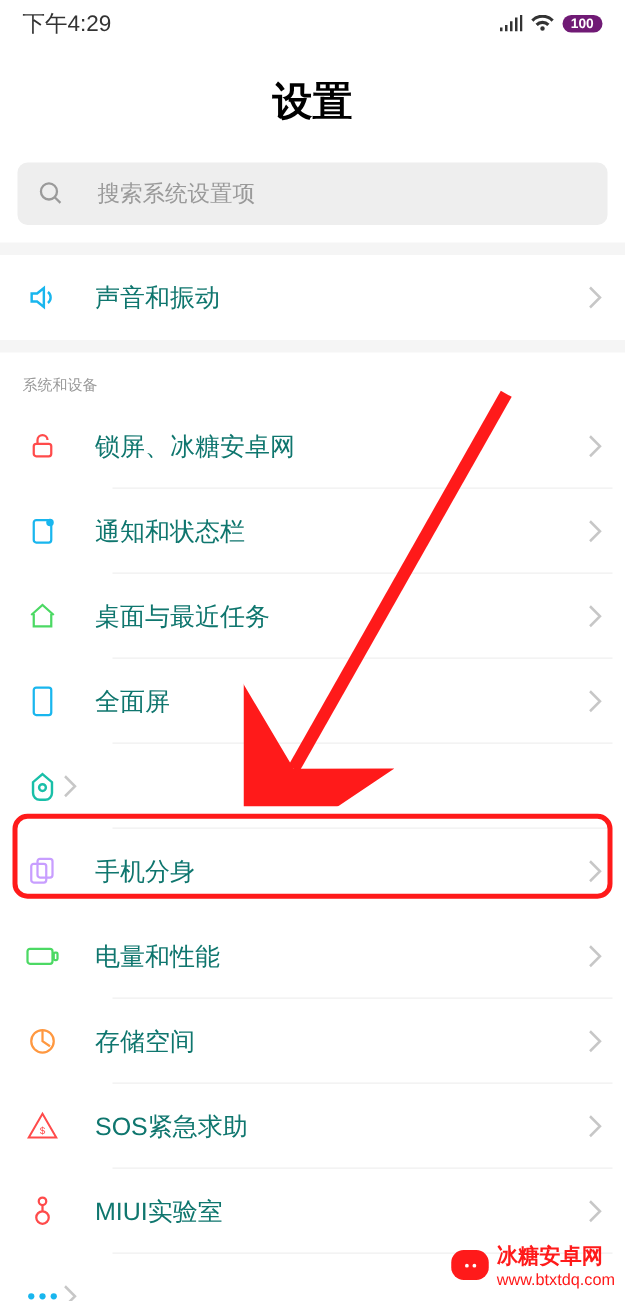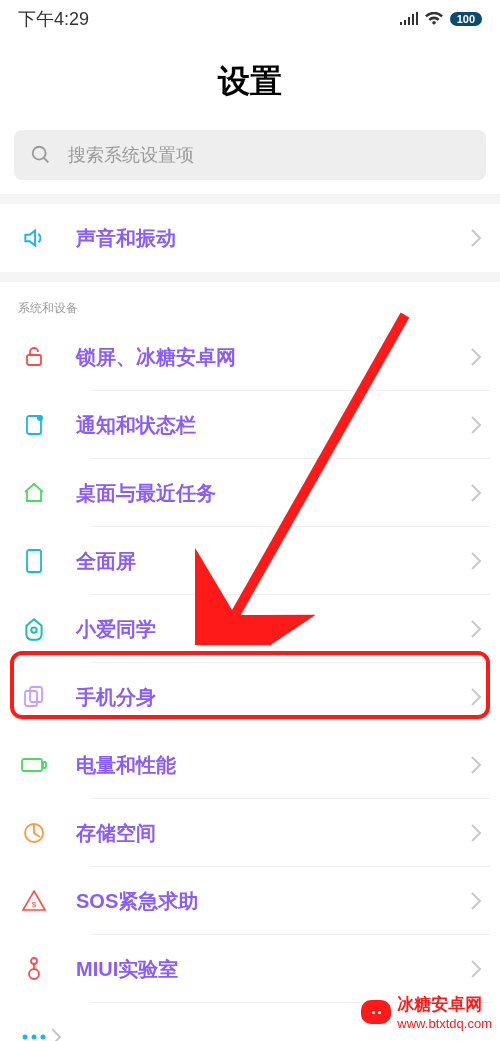--- a/index.html
+++ b/index.html
@@ -1,35 +1,35 @@
 <!DOCTYPE html>
 <html><head>
   <meta charset="utf-8">
   <style>
     * { box-sizing: border-box; margin: 0; padding: 0; }
     html, body { width: 500px; height: 1041px; overflow: hidden; font-family: -apple-system, 'Helvetica Neue', Arial, sans-serif; background: #fff; position: relative; }
     
     .status-bar { height: 38px; display: flex; justify-content: space-between; align-items: center; padding: 14px 18px; font-size: 18px; color: #333; }
     .status-left { font-weight: 500; }
     .status-right { display: flex; align-items: center; gap: 6px; }
-    .battery-badge { background: #0c4a6e; color: #fff; font-size: 11px; font-weight: bold; padding: 1px 7px; border-radius: 10px; }
+    .battery-badge { background: #701a75; color: #fff; font-size: 11px; font-weight: bold; padding: 1px 7px; border-radius: 10px; }
 
     .page-title { text-align: center; font-size: 32px; font-weight: 600; padding: 22px 0 26px; }
 
     .search-box { display: flex; align-items: center; margin: 0 14px 14px; background: #eeeeee; border-radius: 8px; padding: 14px 16px; color: #9a9a9a; }
-    .search-box input { border: none; background: transparent; outline: none; font-size: 18px; color: #333; flex: 1; margin-left: 16px; }
+    .search-box input { border: none; background: transparent; outline: none; font-size: 18px; color: #333; flex: 1; margin-left: 26px; }
     .search-box input::placeholder { color: #9a9a9a; }
 
     .gap { height: 10px; background: #f5f5f5; }
 
     .section-title { font-size: 12px; color: #9a9a9a; padding: 18px 18px 6px; }
 
     .row { display: flex; align-items: center; height: 68px; padding: 0 18px; position: relative; }
     .row .icon-slot { width: 32px; display: flex; justify-content: center; align-items: center; }
-    .row .label { flex: 1; font-size: 20px; color: #8b5cf6; margin-left: 26px; font-weight: 700; }
+    .row .label { flex: 1; font-size: 20px; color: #0f766e; margin-left: 26px; font-weight: 400; }
     .row .chev { color: #c7c7c7; }
 
     .row .divider { position: absolute; left: 90px; right: 10px; bottom: 0; height: 1px; background: #f0f0f0; }
 
     .highlight-box { position: absolute; left: 10px; right: 10px; border: 4px solid #ff1a1a; border-radius: 12px; pointer-events: none; top: 651px; height: 68px; }
 
     .arrow-svg { position: absolute; left: 195px; top: 305px; pointer-events: none; }
 
     .watermark { position: absolute; right: 8px; bottom: 10px; display: flex; align-items: center; gap: 6px; }
     .wm-bubble { width: 30px; height: 24px; background: #ff1a1a; border-radius: 10px; display: flex; justify-content: center; align-items: center; gap: 3px; }
@@ -154,21 +154,20 @@
   <div class="divider"></div>
 </div>
 
 <div class="row">
   <div class="icon-slot">
     <svg width="26" height="26" viewBox="0 0 24 24" fill="none" stroke="#19bfa8" stroke-width="1.8">
         <path d="M12 3l7 6v8a5 5 0 01-5 5h-4a5 5 0 01-5-5V9l7-6z"></path>
         <circle cx="12" cy="13" r="2.5"></circle>
       </svg>
   </div>
-  <div class="label">小爱同学</div>
   <div class="chev">
       <svg width="12" height="20" viewBox="0 0 12 20" fill="none" stroke="#c7c7c7" stroke-width="2">
         <polyline points="2,2 10,10 2,18"></polyline>
       </svg>
     </div>
   <div class="divider"></div>
 </div>
 
 <div class="row nodiv">
   <div class="icon-slot">

